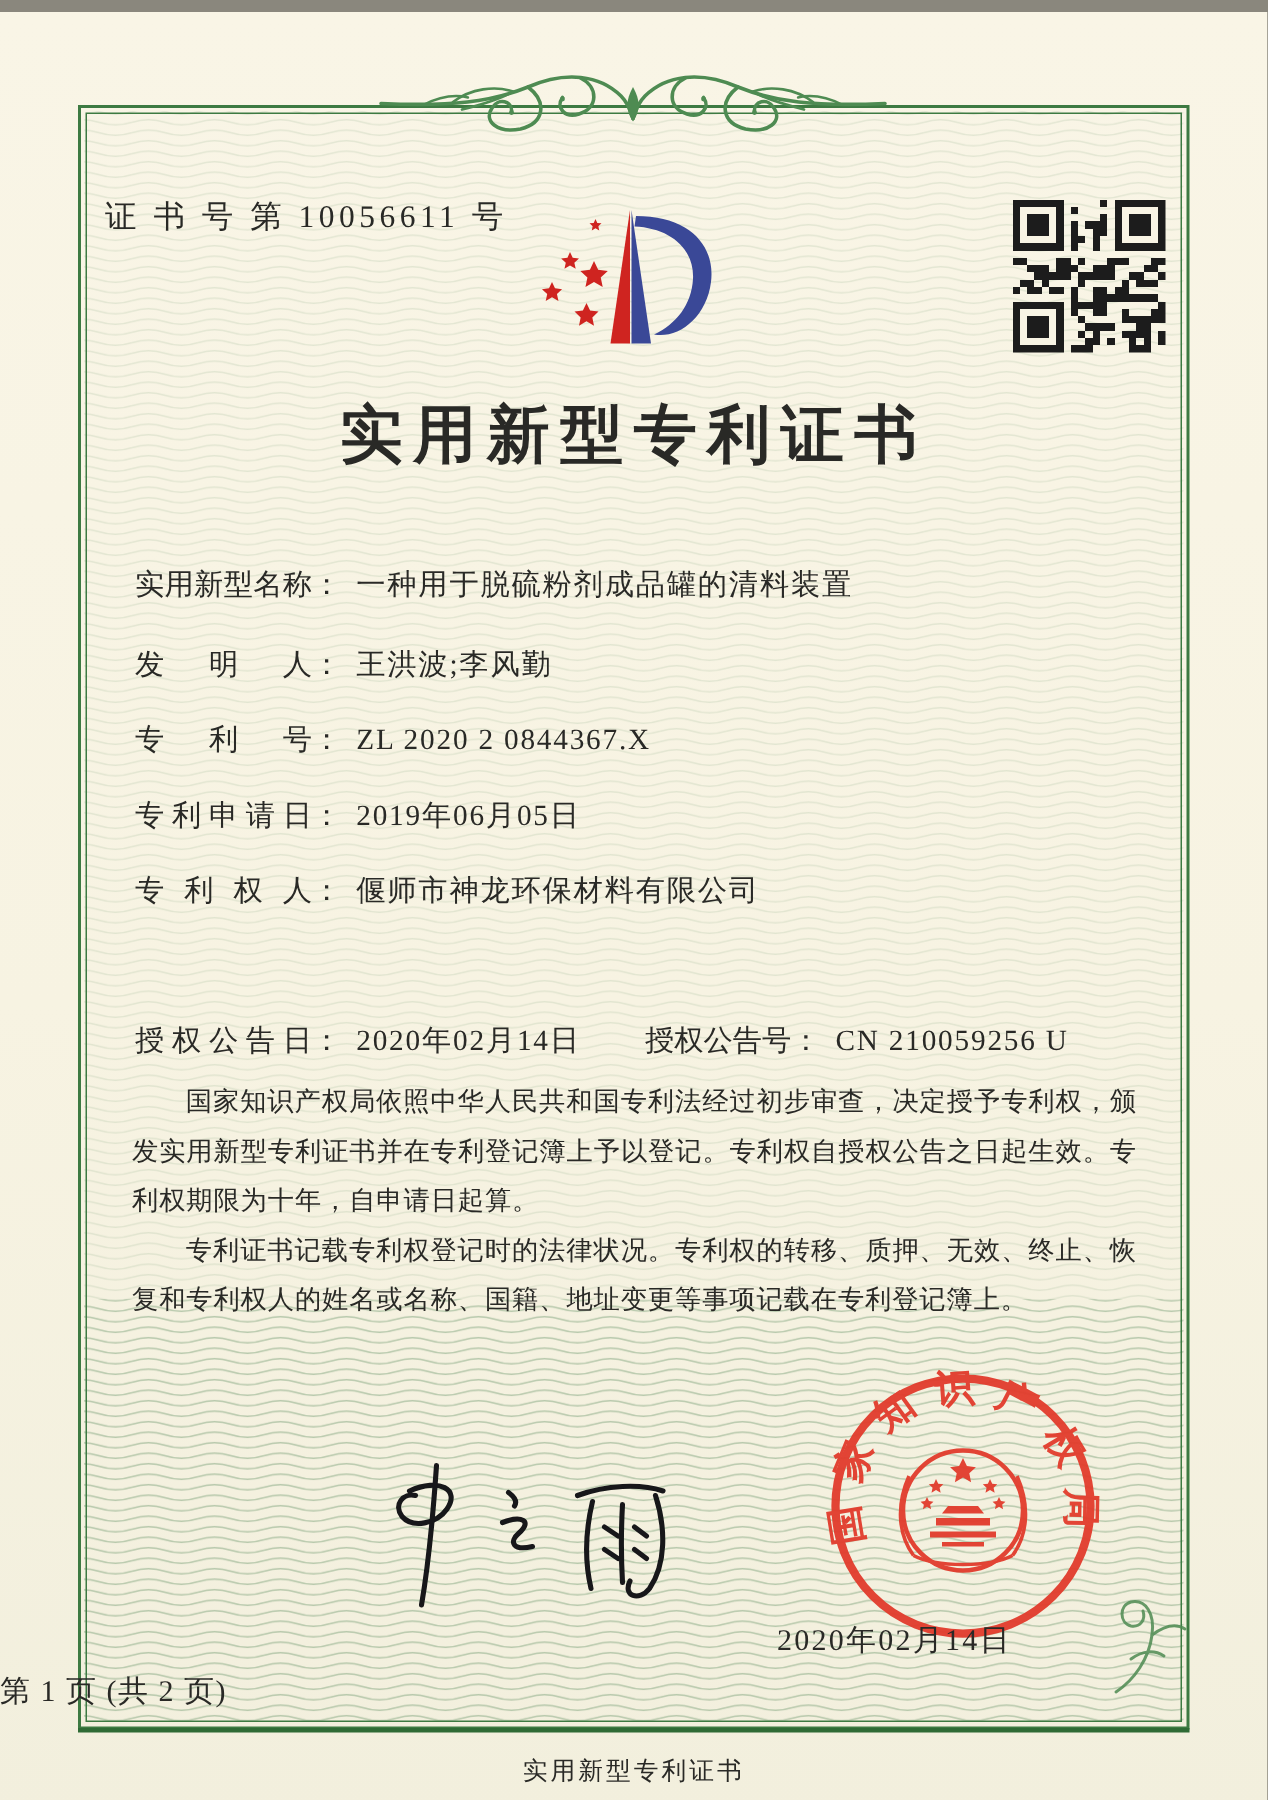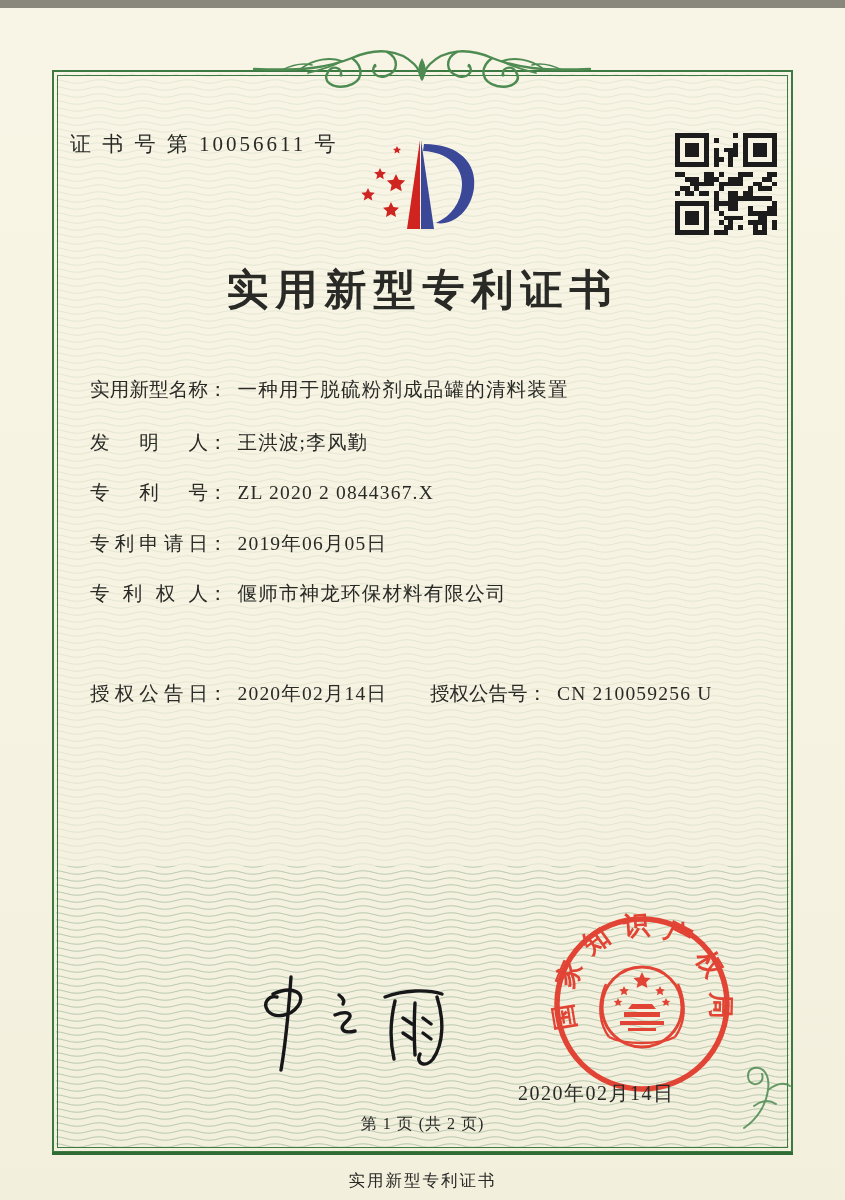--- a/index.html
+++ b/index.html
@@ -40,21 +40,21 @@
   .grant2 .glabel { font-size:19.5px; }
   
   .paras { left:88px; top:710px; width:670px; z-index:3; }
   .paras p { font-size:17.5px; line-height:33px; letter-spacing:.6px;
     text-align:justify; text-indent:2.05em; }
   
   .signatory { left:92px; top:994px; font-size:20px; line-height:44px; letter-spacing:4px; z-index:3; }
   .signature { left:218px; top:958px; z-index:4; }
   .seal { left:548px; top:902px; z-index:3; opacity:.95; }
   .seal-date { left:518px; top:1072px; font-size:20px; letter-spacing:1.5px; z-index:5; }
-  .pageinfo { left:0; top:1106px; width:100%; text-align:center; font-size:16px; letter-spacing:1px; z-index:3; }
+  .pageinfo { left:0; top:1106px; width:100%; text-align:left; font-size:20px; letter-spacing:1px; z-index:3; }
   .backnote { left:0; top:1162px; width:100%; text-align:center; font-size:16.5px; letter-spacing:2px; z-index:3; }
 </style>
 </head>
 <body>
 
 <div class="page">
 
   <svg class="abs waves" width="845" height="1200" aria-hidden="true">
     <defs>
       <pattern id="wv" width="44" height="7" patternUnits="userSpaceOnUse">
@@ -254,20 +254,24 @@
     <span class="flabel">专利权人</span><span class="fcolon">：</span><span class="fvalue">偃师市神龙环保材料有限公司</span>
   </div>
 
   <div class="abs frow" style="top:672px">
     <span class="flabel">授权公告日</span><span class="fcolon">：</span><span class="fvalue">2020年02月14日</span>
     <span class="grant2">
       <span class="glabel">授权公告号</span><span class="fcolon">：</span><span class="fvalue">CN 210059256 U</span>
     </span>
   </div>
 
+  <div class="abs paras">
+    <p>国家知识产权局依照中华人民共和国专利法经过初步审查，决定授予专利权，颁发实用新型专利证书并在专利登记簿上予以登记。专利权自授权公告之日起生效。专利权期限为十年，自申请日起算。</p>
+    <p>专利证书记载专利权登记时的法律状况。专利权的转移、质押、无效、终止、恢复和专利权人的姓名或名称、国籍、地址变更等事项记载在专利登记簿上。</p>
+  </div>
 
 
   <svg class="abs signature" width="235" height="115" viewBox="0 0 235 115" aria-hidden="true">
     <g fill="none" stroke="#17171a" stroke-width="3.4" stroke-linecap="round" stroke-linejoin="round">
       <path d="M55,28 C75,19 89,27 80,40 C73,50 57,53 50,45 C44,37 51,29 59,31"></path>
       <path d="M73,11 C71,40 68,75 63,104"></path>
       <path d="M121,29 C125,32 127,35 125,38"></path>
       <path d="M117,49 C130,44 137,48 128,56 C121,62 124,68 137,65"></path>
       <path d="M167,31 C186,24 209,23 224,28"></path>
       <path d="M177,35 C172,56 172,76 176,93"></path>

